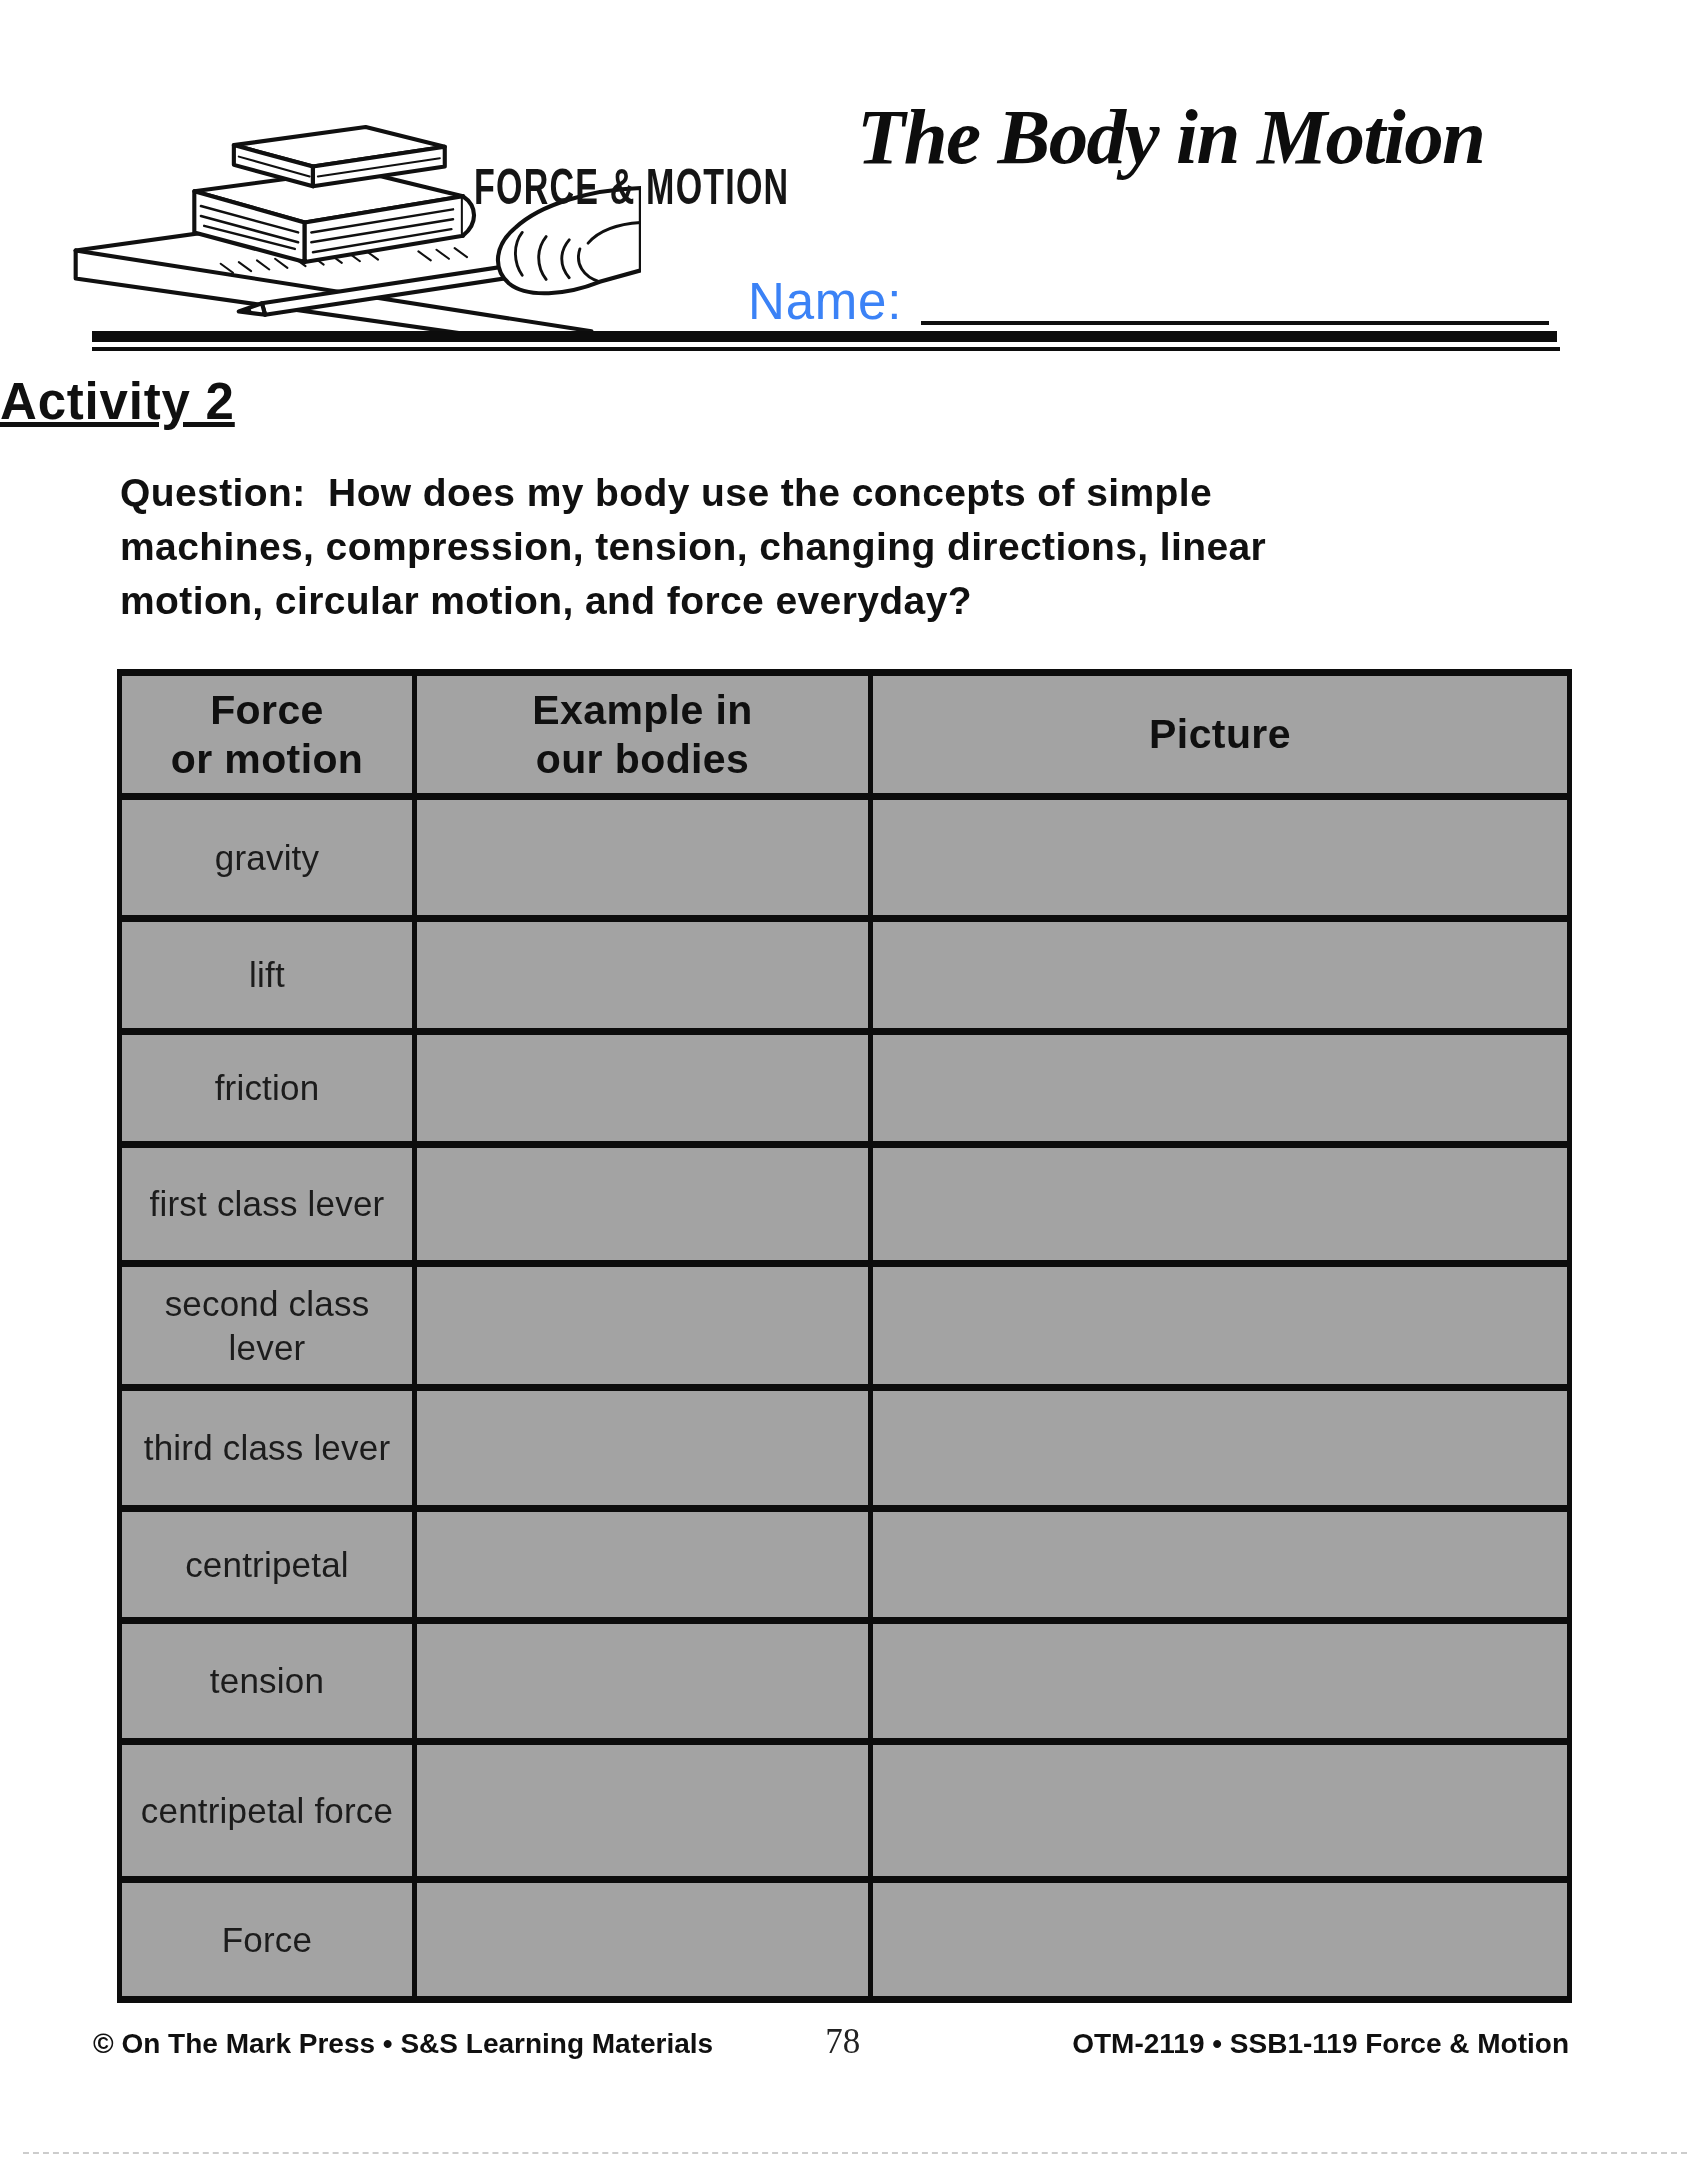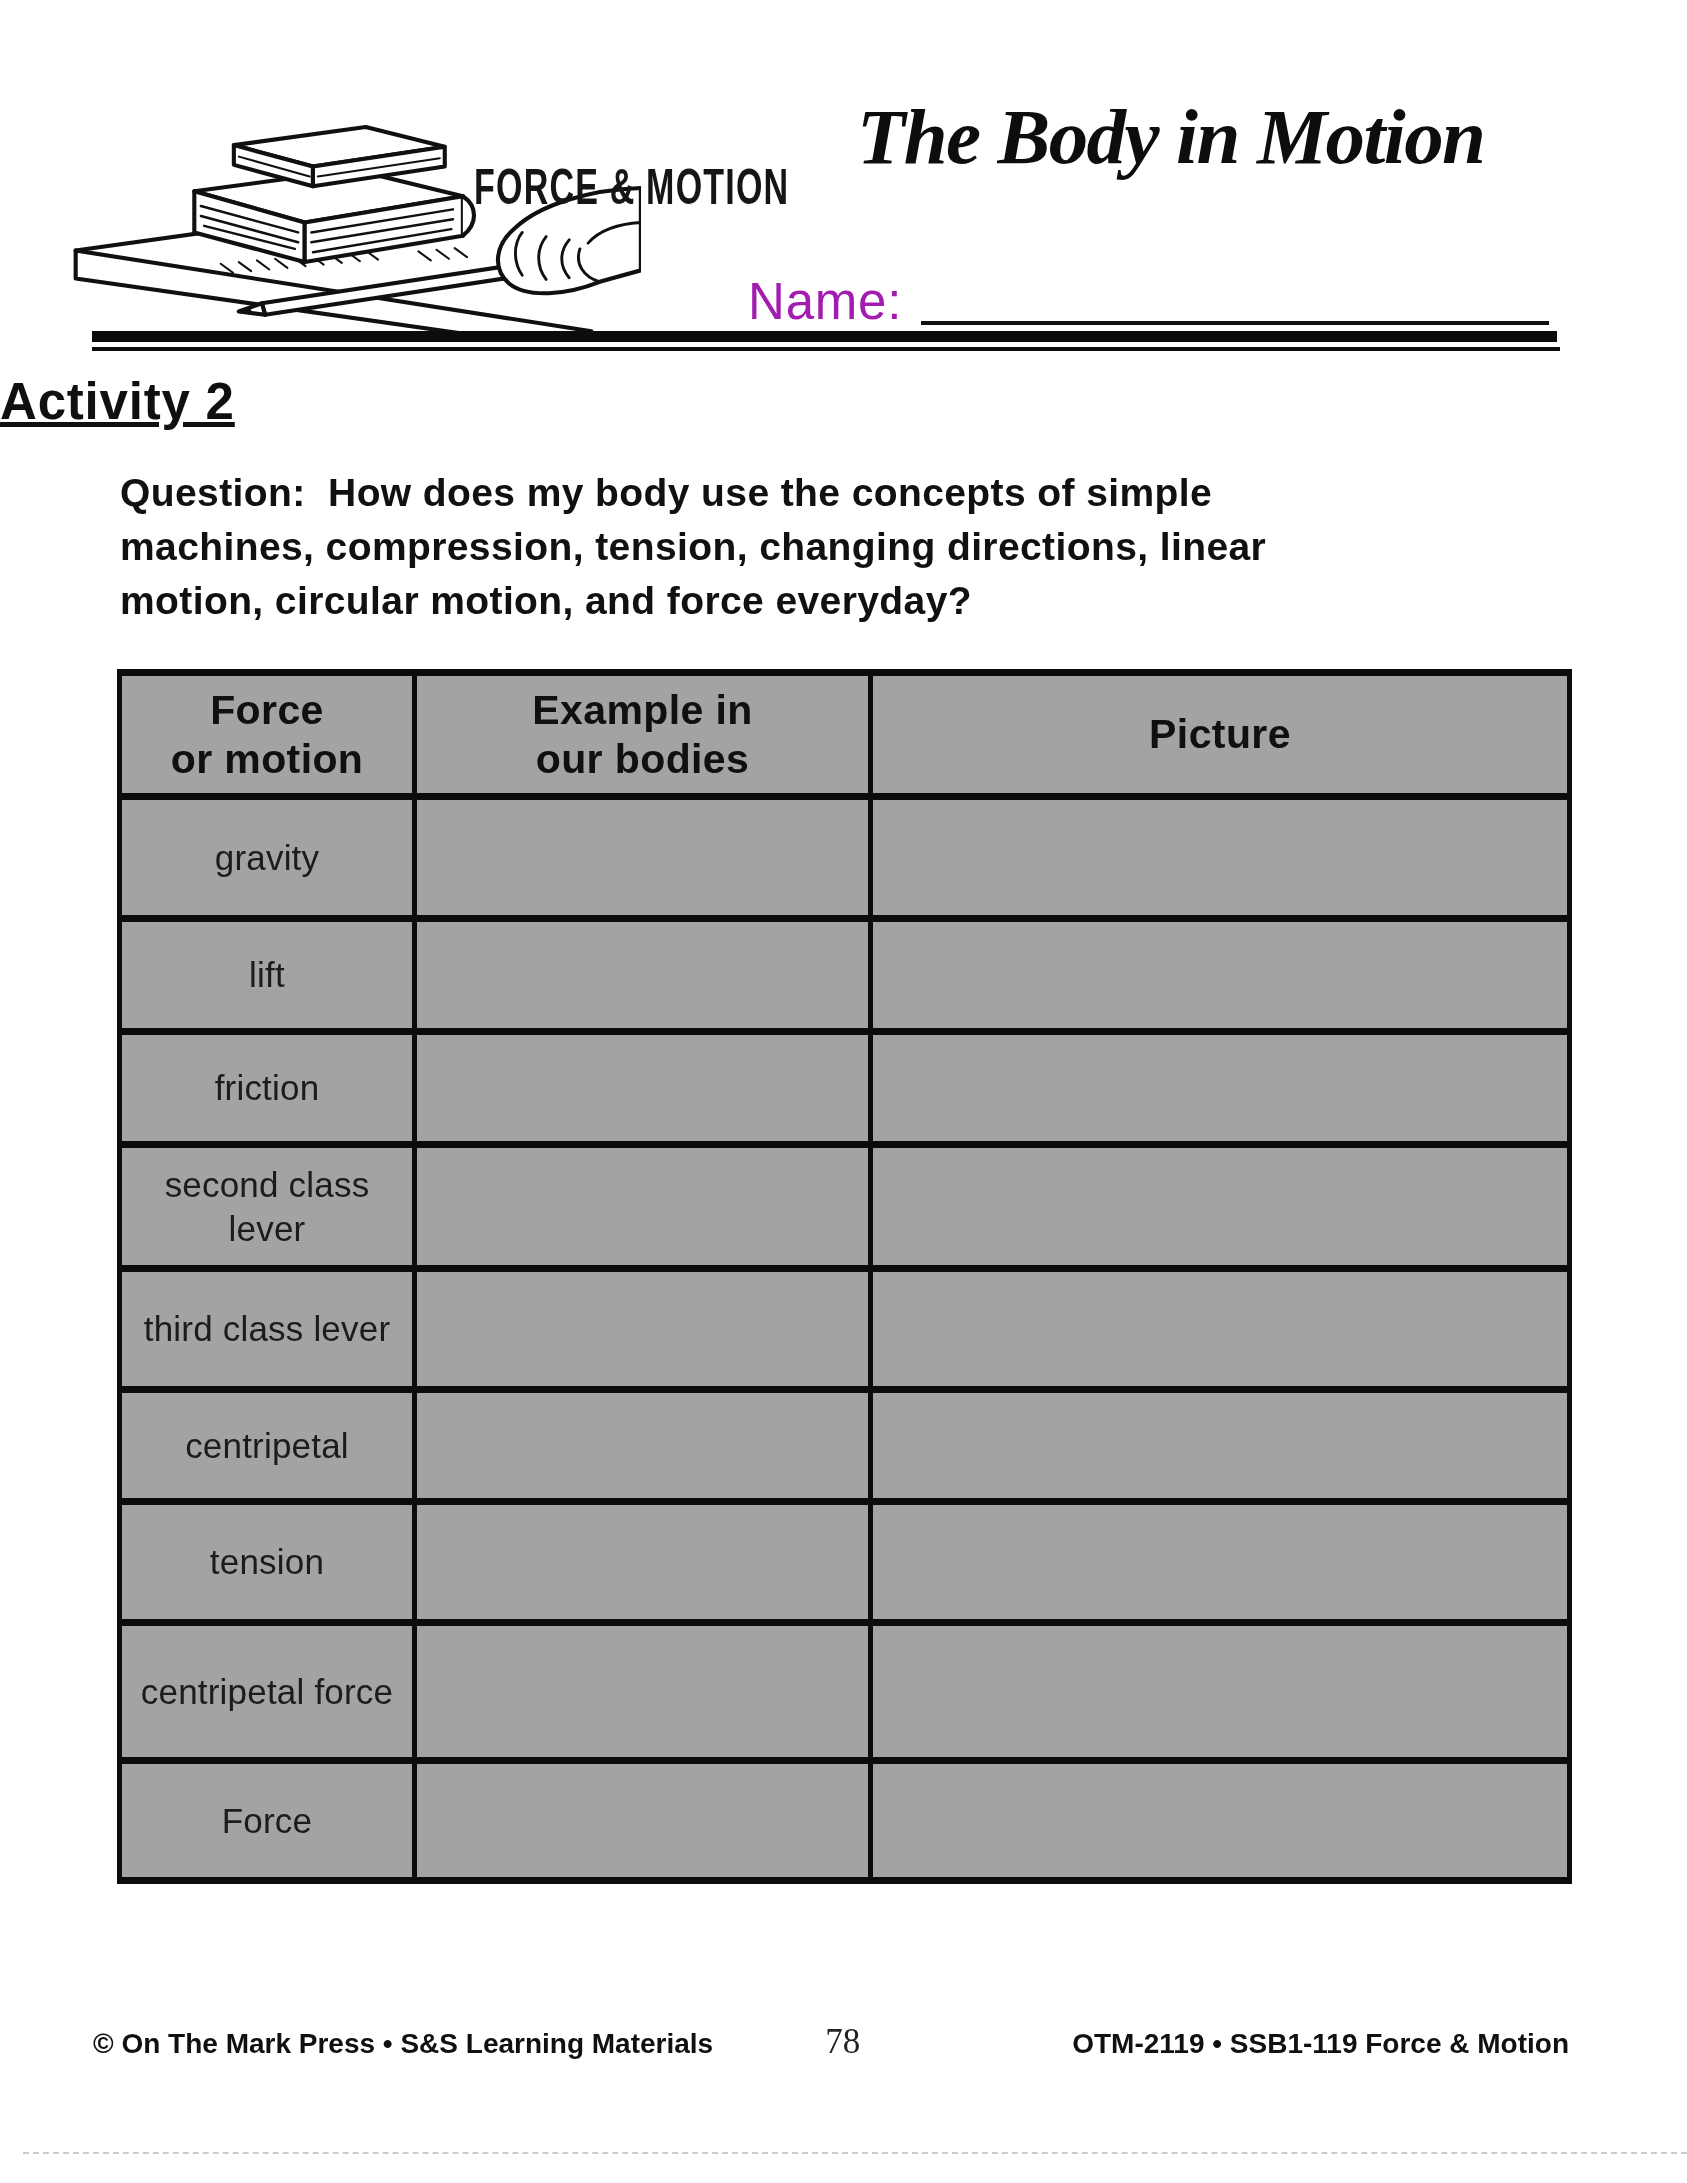--- a/index.html
+++ b/index.html
@@ -19,21 +19,21 @@
     transform:scale(0.74,1.08);transform-origin:left top;
     white-space:pre;color:#151515;
   }
   .book-title{
     position:absolute;left:857px;top:92px;width:709px;
     font-family:"Liberation Serif",serif;
     font-size:79px;font-weight:bold;font-style:italic;
     letter-spacing:-1.6px;text-align:left;white-space:pre;color:#0d0d0d;
   }
   .name-row{position:absolute;left:748px;top:272px;}
-  .name-label{font-size:51px;font-weight:400;letter-spacing:0.8px;color:#a21caf;}
+  .name-label{font-size:51px;font-weight:400;letter-spacing:0.8px;color:#3b82f6;}
   .name-underline{
     position:absolute;left:921px;top:321px;width:628px;height:0;
     border-top:4.1px solid #101010;
   }
   .rule-thick{position:absolute;left:92px;top:331px;width:1465px;height:10.7px;background:#0c0c0c;}
   .rule-thin{position:absolute;left:92px;top:347px;width:1468px;height:4.1px;background:#0c0c0c;}
 
   
   .activity-title{
     position:absolute;left:0;top:372px;width:1656px;
@@ -199,20 +199,25 @@
       <tr style="height:113px">
         <td class="label-cell">lift</td>
         <td></td>
         <td></td>
       </tr>
       <tr style="height:113px">
         <td class="label-cell">friction</td>
         <td></td>
         <td></td>
       </tr>
+      <tr style="height:119px">
+        <td class="label-cell">first class lever</td>
+        <td></td>
+        <td></td>
+      </tr>
       <tr style="height:124px">
         <td class="label-cell">second class lever</td>
         <td></td>
         <td></td>
       </tr>
       <tr style="height:121px">
         <td class="label-cell">third class lever</td>
         <td></td>
         <td></td>
       </tr>

